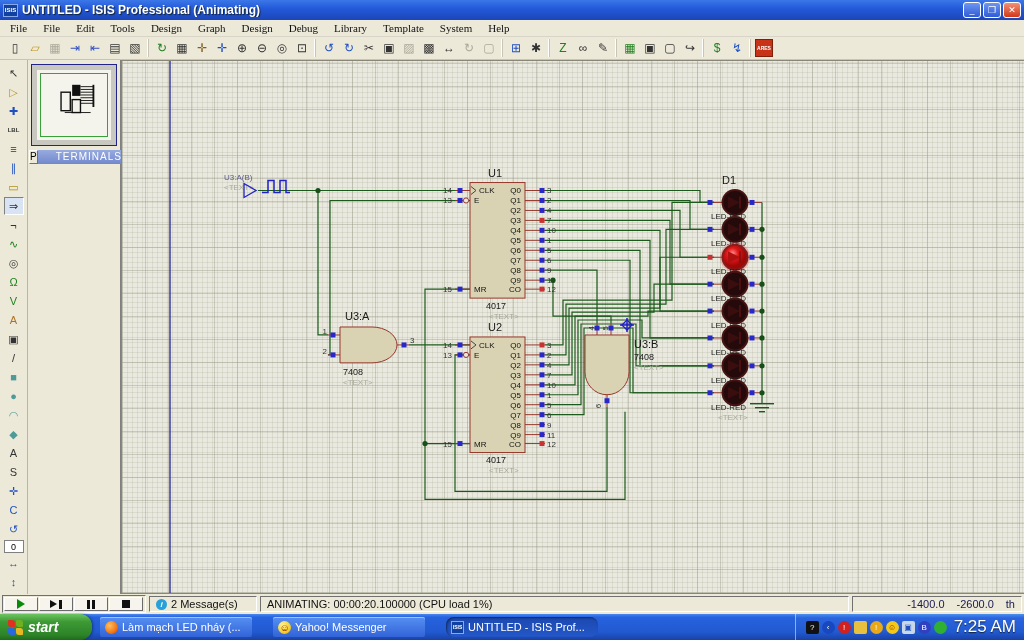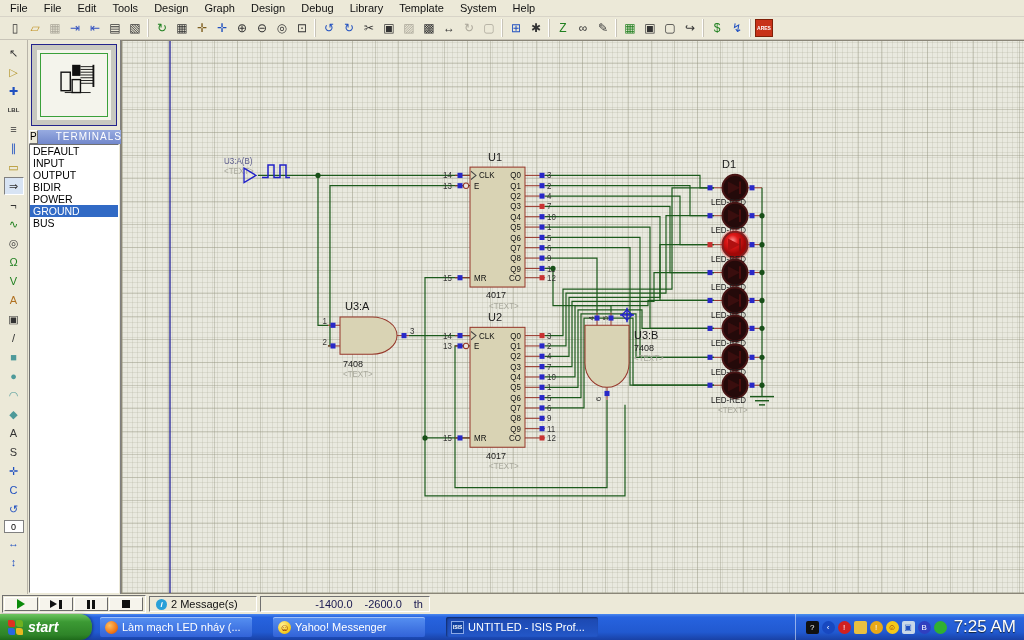--- a/index.html
+++ b/index.html
@@ -14,21 +14,21 @@
     font-size:6px; font-weight:bold; display:flex; align-items:center; justify-content:center; margin-right:4px; }
   .title-text { font-size:12px; font-weight:bold; text-shadow:1px 1px 1px #123; flex:1;
     white-space:nowrap; overflow:hidden; }
   .win-btns { display:flex; gap:2px; }
   .win-btn { width:18px; height:16px; border:1px solid #fff; border-radius:3px; color:#fff;
     background:linear-gradient(180deg,#6E96F0,#2E5CD8); font-size:9px; line-height:14px; text-align:center; }
   .win-btn.close { background:linear-gradient(180deg,#F09078,#D23818); }
 
   
   .menubar { height:17px; display:flex; align-items:center; padding-left:2px; background:#ECE9D8;
-    border-bottom:1px solid #D8D4C8; flex:0 0 auto; }
+    border-bottom:1px solid #D8D4C8; flex:0 0 auto;font-family:Liberation Serif, serif; }
   .menu-item { padding:1px 8px; color:#111; }
 
   
   .toolbar { height:23px; display:flex; align-items:center; background:#ECE9D8; padding-left:2px;
     border-bottom:1px solid #C8C4B8; flex:0 0 auto; }
   .tb-group { display:flex; align-items:center; padding:0 3px; }
   .tb-group + .tb-group { border-left:1px solid #C8C4B8; box-shadow:-1px 0 0 #fff; }
   .tb-btn { width:18px; height:18px; margin:0 1px; display:flex; align-items:center; justify-content:center;
     font-size:12px; color:#333; border:1px solid transparent; }
   .tb-btn.disabled { color:#ABA79A; }
@@ -91,36 +91,45 @@
     display:flex; align-items:stretch; flex:0 0 auto; }
   .start-btn { width:92px; border-radius:0 12px 12px 0; background:linear-gradient(180deg,#6CC460 0%,#3C9A34 30%,#2E8428 80%,#1E6A1A 100%);
     color:#fff; font-weight:bold; font-style:italic; font-size:14px; display:flex; align-items:center; gap:5px;
     padding-left:8px; box-shadow:1px 0 3px rgba(0,0,0,.4); }
   .flag { width:15px; height:15px; display:grid; grid-template-columns:7px 7px; grid-template-rows:7px 7px; gap:1px; }
   .flag i { border-radius:1px 3px 1px 3px; }
   .tasks { display:flex; align-items:center; gap:21px; padding-left:8px; flex:1; }
   .task-btn { width:152px; height:20px; border-radius:2px; background:linear-gradient(180deg,#5690F2,#3263D8);
     box-shadow:inset 0 1px 0 rgba(255,255,255,.45); color:#fff; display:flex; align-items:center; gap:4px;
     padding:0 5px; font-size:11px; white-space:nowrap; overflow:hidden; }
-  .task-btn.active { background:linear-gradient(180deg,#1C48B0,#2357C8); box-shadow:inset 1px 1px 2px rgba(0,0,0,.45); }
+  .task-btn.active { background:linear-gradient(180deg,#1C48B0,#2357C8); box-shadow:inset 1px 1px 2px rgba(0,0,0,.45);border-radius:8px; }
   .task-ico { width:13px; height:13px; flex:0 0 auto; display:flex; align-items:center; justify-content:center; font-size:9px; }
   .ico-firefox { border-radius:50%; background:radial-gradient(circle at 35% 35%, #FFC060, #F07818 60%, #C84808); }
   .ico-yahoo { border-radius:50%; background:radial-gradient(circle at 35% 30%, #FFF090, #F5C818 70%, #D09808); color:#8A2800; font-size:10px; line-height:13px; }
   .ico-isis { background:#1040A0; border:1px solid #89A8E8; color:#fff; font-size:5px; font-weight:bold; }
   .tray { display:flex; align-items:center; gap:3px; padding:0 8px 0 10px;
     background:linear-gradient(180deg,#4A90F0 0%,#2B65DE 15%,#2159D0 70%,#1941A5 100%);
     border-left:1px solid rgba(255,255,255,.5); }
   .tray-ico { width:13px; height:13px; font-size:8px; color:#fff; display:flex; align-items:center; justify-content:center; }
   .tray-clock { color:#fff; font-size:17px; margin-left:4px; text-shadow:0 1px 1px #123; }
 </style>
 </head>
 <body>
 
 <div class="screen">
 
+  <div class="titlebar">
+    <div class="app-badge">ISIS</div>
+    <div class="title-text">UNTITLED - ISIS Professional (Animating)</div>
+    <div class="win-btns">
+      <div class="win-btn">_</div>
+      <div class="win-btn">❐</div>
+      <div class="win-btn close">✕</div>
+    </div>
+  </div>
 
   <div class="menubar" id="menubar">
       <div class="menu-item">File</div>
       <div class="menu-item">File</div>
       <div class="menu-item">Edit</div>
       <div class="menu-item">Tools</div>
       <div class="menu-item">Design</div>
       <div class="menu-item">Graph</div>
       <div class="menu-item">Design</div>
       <div class="menu-item">Debug</div>
@@ -227,29 +236,20 @@
             <path d="M47 18 h14 M47 21 h14 M47 24 h14 M47 27 h14 M47 30 h14 M47 33 h14 M47 36 h14" stroke="#111" stroke-width="1"></path>
             <path d="M61 16 v24" stroke="#111" stroke-width="2"></path>
             <path d="M30 46 h28" stroke="#111" stroke-width="1"></path>
           </svg>
         </div>
       </div>
       <div class="obj-header">
         <div class="pick-btn">P</div>
         <div class="obj-title">TERMINALS</div>
       </div>
-      <div class="obj-list" id="objlist">
-          <div class="obj-item">DEFAULT</div>
-          <div class="obj-item">INPUT</div>
-          <div class="obj-item">OUTPUT</div>
-          <div class="obj-item">BIDIR</div>
-          <div class="obj-item">POWER</div>
-          <div class="obj-item selected">GROUND</div>
-          <div class="obj-item">BUS</div>
-        </div>
     </div>
 
     <div class="editor">
       <svg id="schsvg" viewBox="122 60 902 534" preserveAspectRatio="none">
           <defs>
             <radialGradient id="ledGrad" cx="40%" cy="35%">
               <stop offset="0%" stop-color="#FF9090"></stop>
               <stop offset="45%" stop-color="#E01818"></stop>
               <stop offset="100%" stop-color="#A00808"></stop>
             </radialGradient>
@@ -566,20 +566,23 @@
           <span class="bar"></span>
         </div>
       <div class="vcr-btn">
           <span class="sq"></span>
         </div>
     </div>
     <div class="sb-panel sb-msg">
       <span class="info-dot">i</span>
       <span>2 Message(s)</span>
     </div>
+    <div class="sb-panel sb-anim">
+      <span>ANIMATING: 00:00:20.100000 (CPU load 1%)</span>
+    </div>
     <div class="sb-panel sb-coords">
       <span>-1400.0</span>
       <span>-2600.0</span>
       <span>th</span>
     </div>
   </div>
 
   <div class="taskbar">
     <div class="start-btn">
       <span class="flag">

